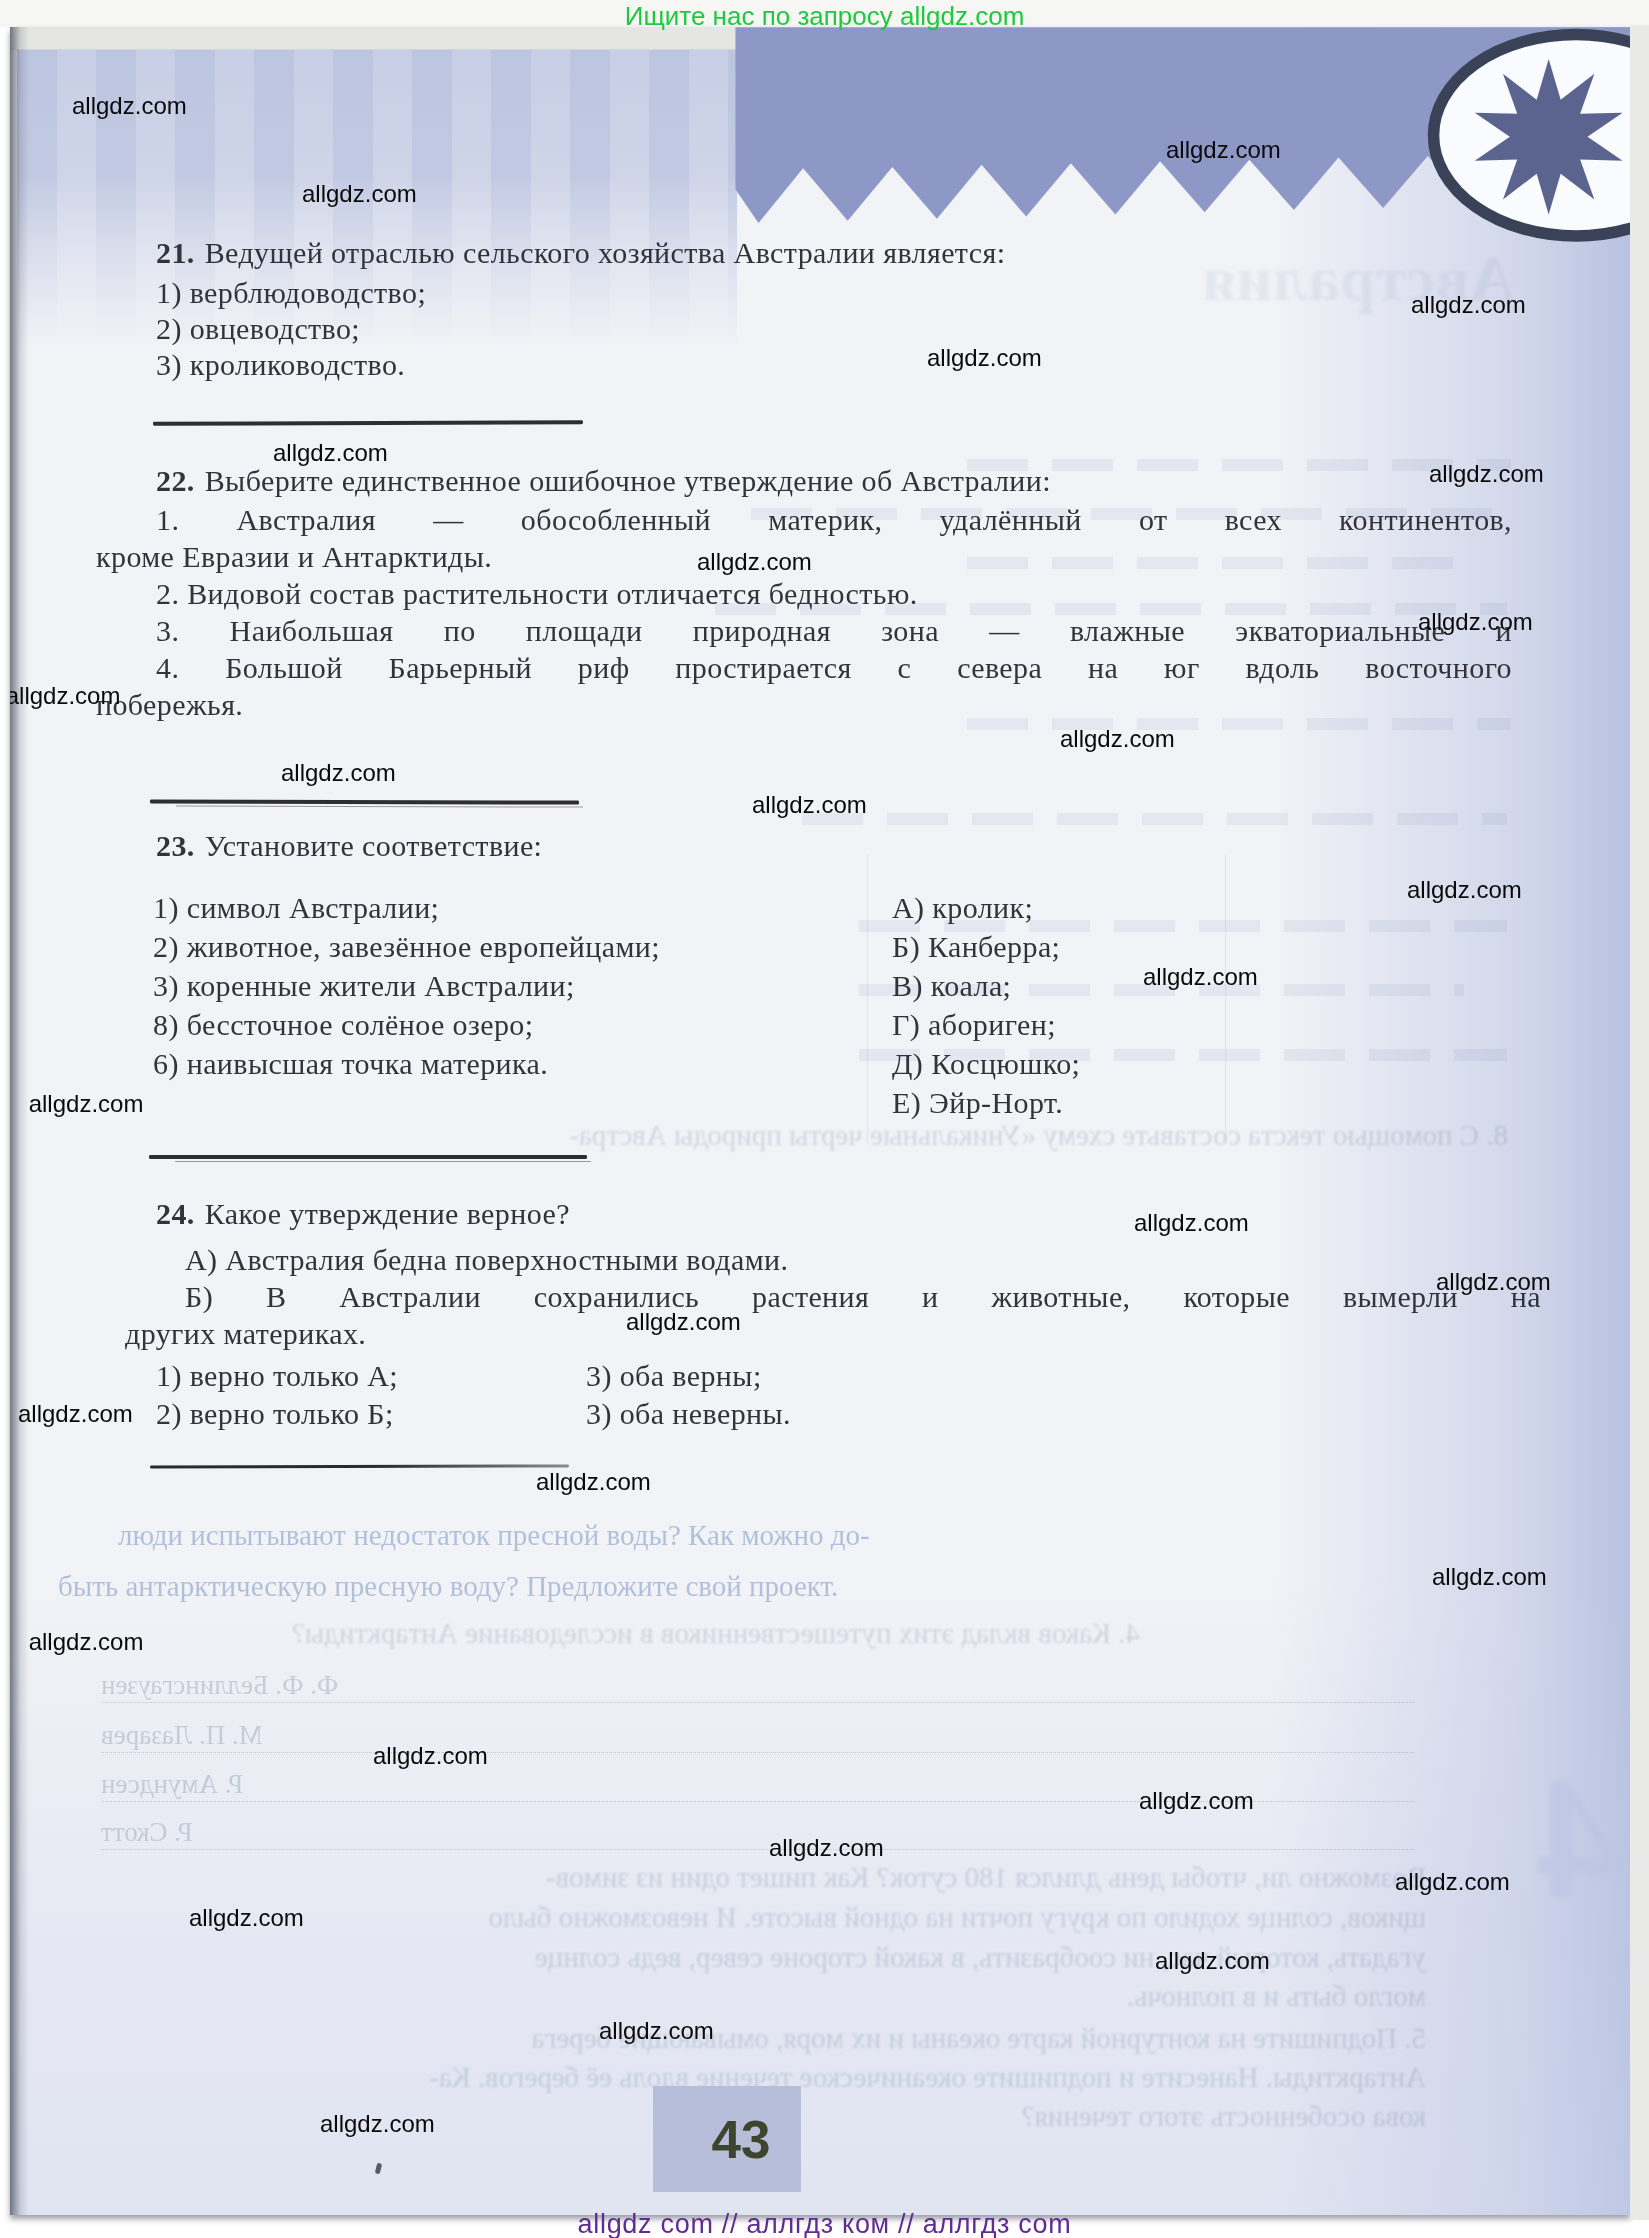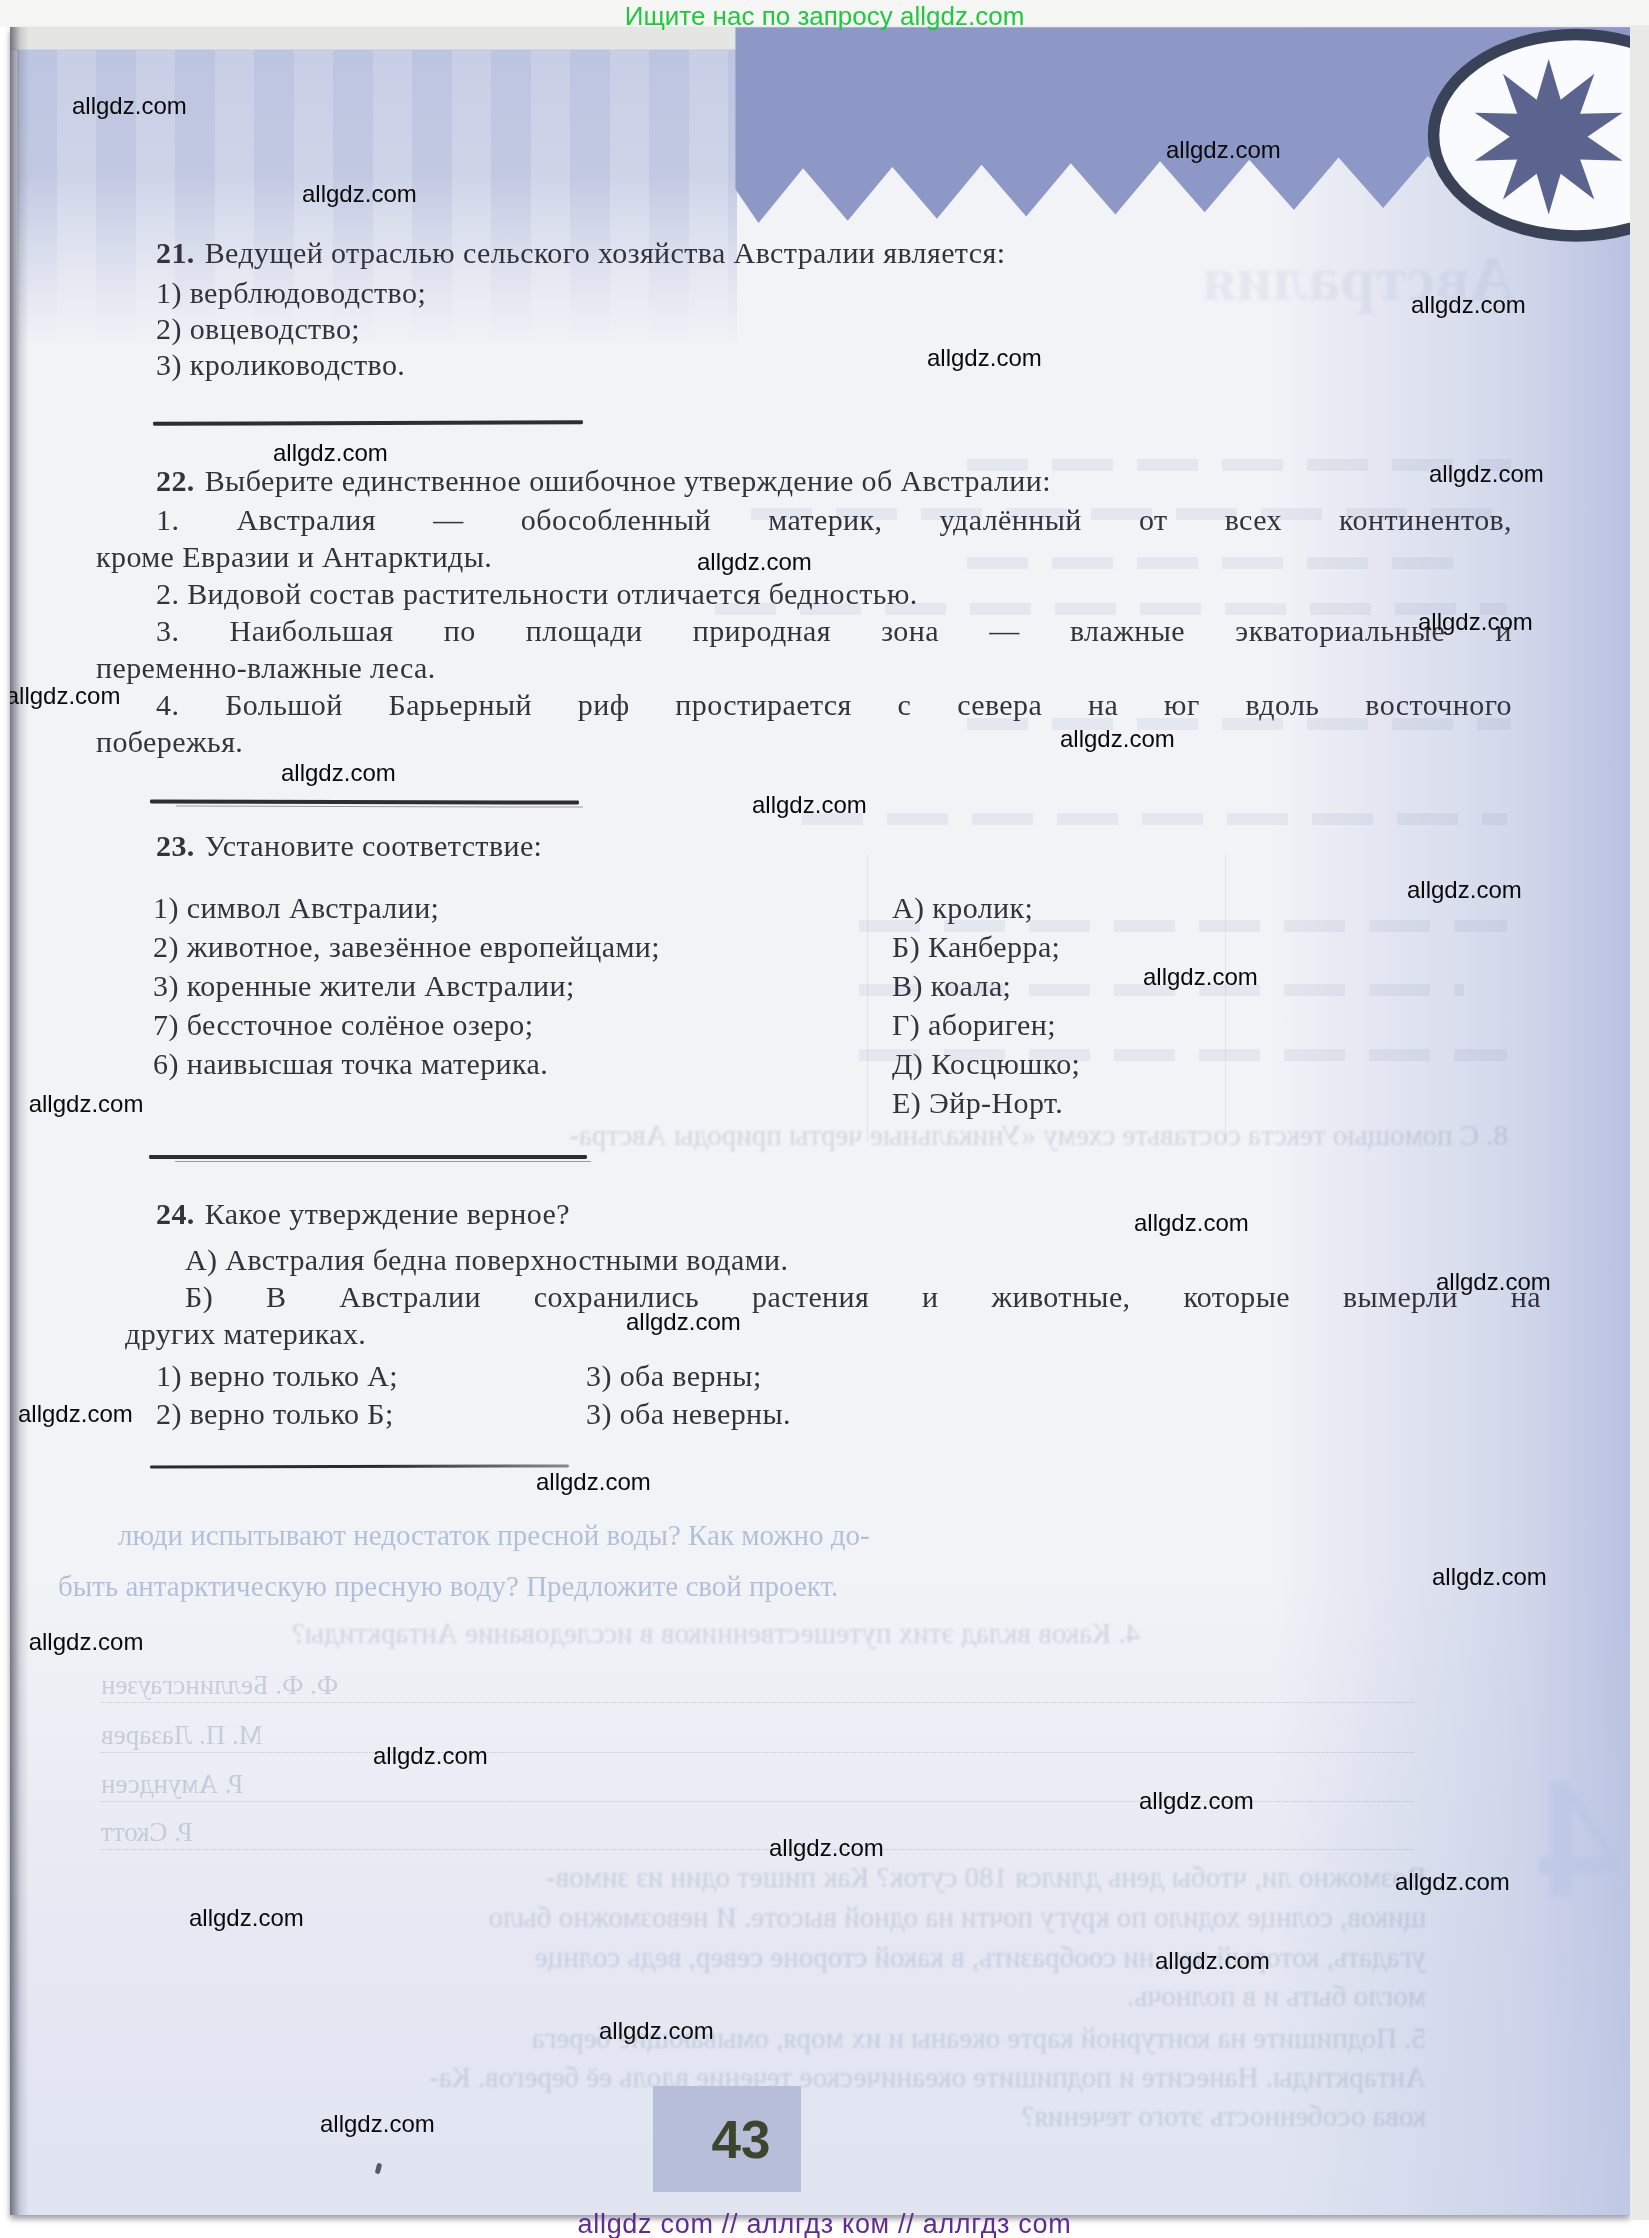--- a/index.html
+++ b/index.html
@@ -130,35 +130,34 @@
     <div class="ansline" style="left:143px;top:394px;width:430px;transform:rotate(-0.2deg);"></div>
 
     <div class="t ind" style="top:435px;">
       <b>22.</b><span>Выберите единственное ошибочное утверждение об Австралии:</span>
     </div>
     <div class="t" id="q22-lines">
         <div class="ln ind jf">1. Австралия — обособленный материк, удалённый от всех континентов,</div>
         <div class="ln">кроме Евразии и Антарктиды.</div>
         <div class="ln ind">2. Видовой состав растительности отличается бедностью.</div>
         <div class="ln ind jf">3. Наибольшая по площади природная зона — влажные экваториальные и</div>
-        <div class="ln">переменно-влажные леса.</div>
         <div class="ln ind jf">4. Большой Барьерный риф простирается с севера на юг вдоль восточного</div>
         <div class="ln">побережья.</div>
       </div>
 
     <div class="ansline dbl" style="left:140px;top:773px;width:429px;transform:rotate(0.15deg);"></div>
 
     <div class="t ind" style="top:800px;">
       <b>23.</b><span>Установите соответствие:</span>
     </div>
     <div class="t" id="q23-left">
         <div class="mrow">1) символ Австралии;</div>
         <div class="mrow">2) животное, завезённое европейцами;</div>
         <div class="mrow">3) коренные жители Австралии;</div>
-        <div class="mrow">7) бессточное солёное озеро;</div>
+        <div class="mrow">8) бессточное солёное озеро;</div>
         <div class="mrow">6) наивысшая точка материка.</div>
       </div>
     <div class="t" id="q23-right">
         <div class="mrow">А) кролик;</div>
         <div class="mrow">Б) Канберра;</div>
         <div class="mrow">В) коала;</div>
         <div class="mrow">Г) абориген;</div>
         <div class="mrow">Д) Косцюшко;</div>
         <div class="mrow">Е) Эйр-Норт.</div>
       </div>

